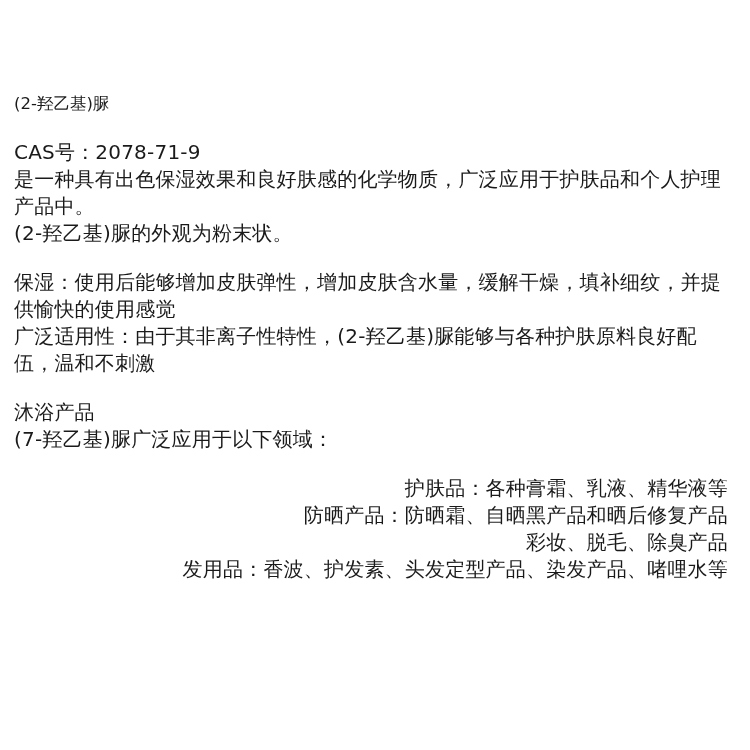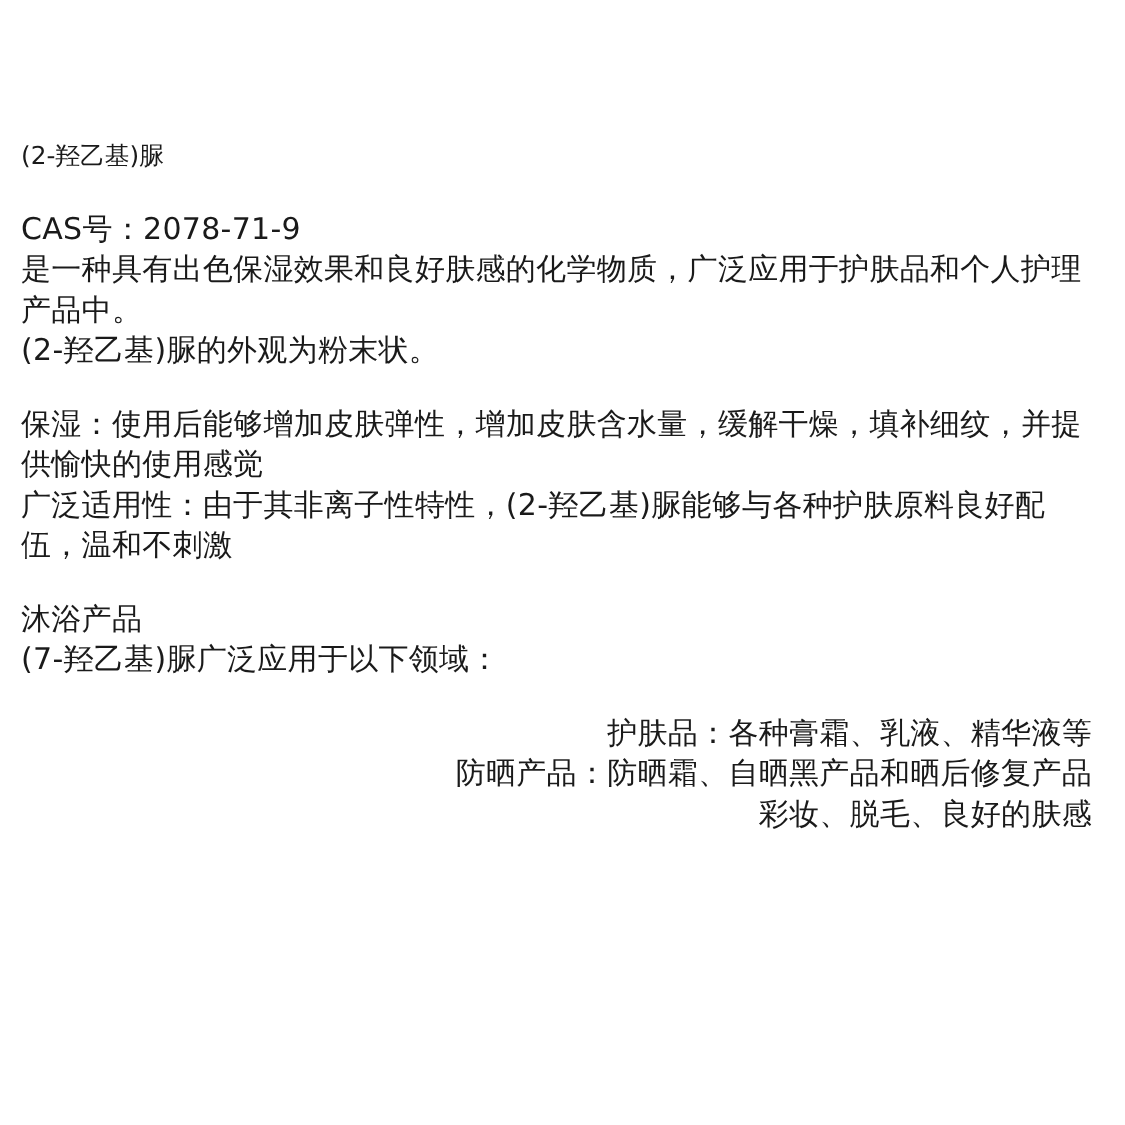--- a/index.html
+++ b/index.html
@@ -60,16 +60,17 @@
   </div>
 
   <div class="block">
     <div class="line">沐浴产品</div>
     <div class="line">(7-羟乙基)脲广泛应用于以下领域：</div>
   </div>
 
   <div class="block">
     <div class="line">护肤品：各种膏霜、乳液、精华液等</div>
     <div class="line">防晒产品：防晒霜、自晒黑产品和晒后修复产品</div>
-    <div class="line">彩妆、脱毛、良好的肤感</div>
+    <div class="line">彩妆、脱毛、除臭产品</div>
+    <div class="line">发用品：香波、护发素、头发定型产品、染发产品、啫哩水等</div>
   </div>
 
 </div>
 
 </body></html>

